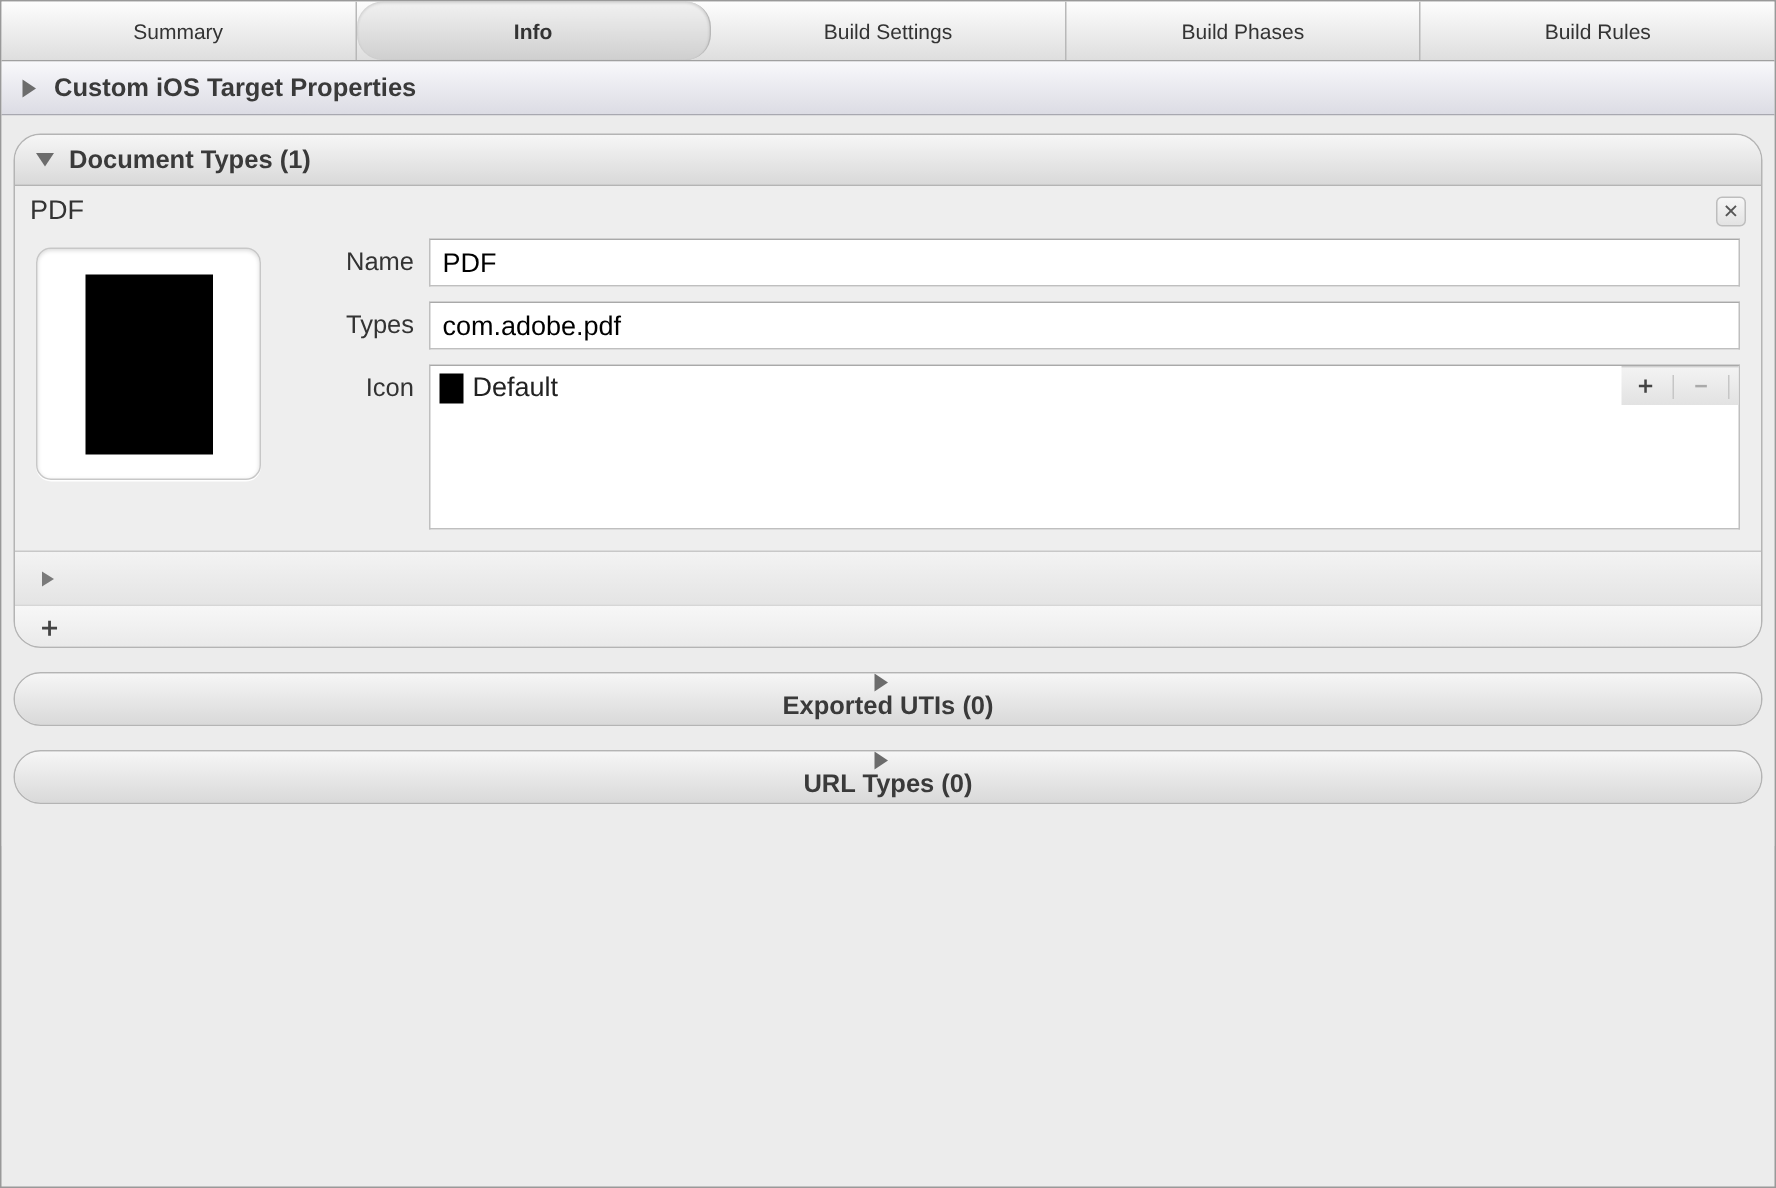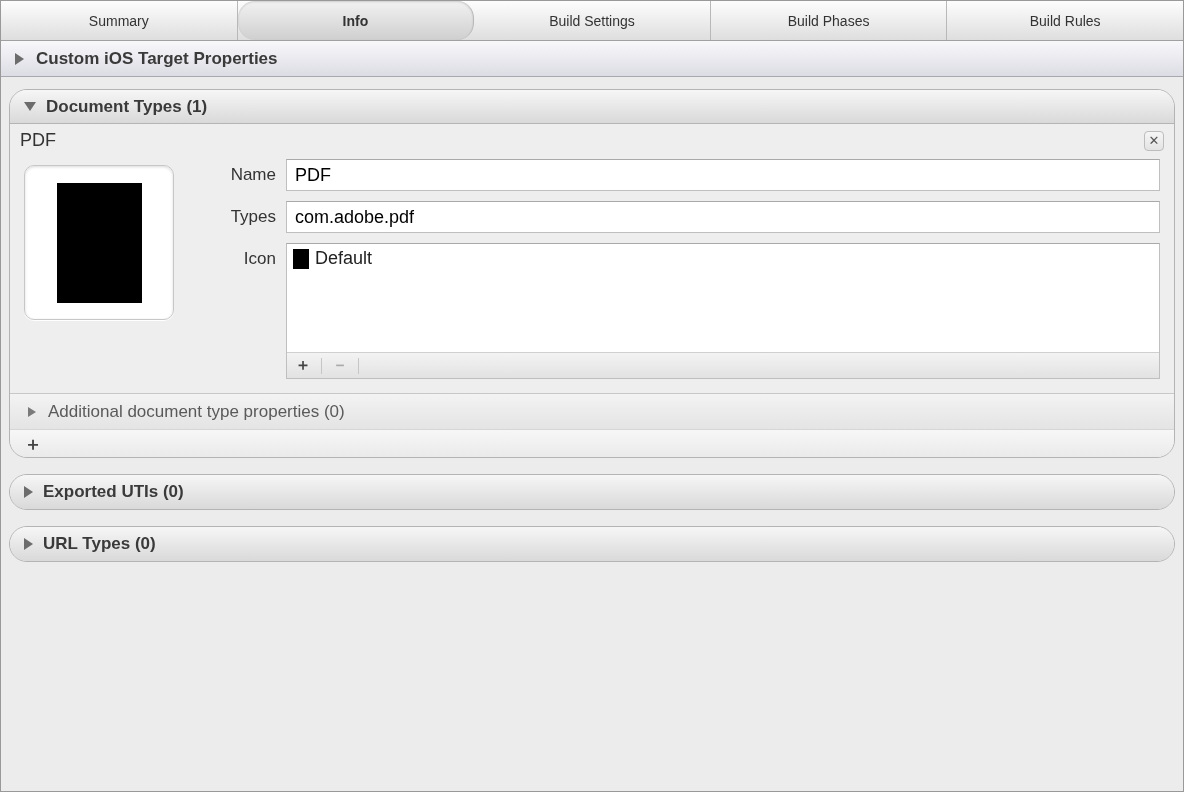--- a/index.html
+++ b/index.html
@@ -84,21 +84,21 @@
     display: flex;
     align-items: center;
     padding: 0 14px;
     background: linear-gradient(#f6f6f6, #d9d9d9);
     border-bottom: 1px solid #b4b4b4;
     font-size: 17px;
     font-weight: bold;
     color: #3a3a3a;
   }
   .panel-header .disclosure { margin-right: 10px; }
-  .panel.collapsed .panel-header { border-bottom: none; }
+  .panel.collapsed .panel-header { border-bottom: none; flex-direction: column; }
 
   
   .doctype-item {
     background: #eeeeee;
   }
   .doctype-item .item-titlebar {
     display: flex;
     align-items: center;
     justify-content: space-between;
     padding: 6px 10px 4px 10px;
@@ -160,21 +160,21 @@
     border-top-color: #a9a9a9;
     background: #fff;
     border-radius: 0;
   }
   .icon-listwrap {
     flex: 1;
     border: 1px solid #bfbfbf;
     border-top-color: #a9a9a9;
     background: #fff;
     display: flex;
-    flex-direction: column;
+    flex-direction: row;
     justify-content: center;
   }
   .icon-list {
     flex: 1;
     min-height: 108px;
     padding: 4px 6px;
   }
   .icon-list .icon-entry {
     display: flex; align-items: center;
     font-size: 18px; color: #222;
@@ -306,21 +306,20 @@
               </div>
             </div>
 
           </div>
         </div>
 
       </div>
 
       <div class="subrow">
         <span class="arrow-right small"></span>
-        <span>Additional document type properties (0)</span>
       </div>
 
       <div class="addrow">
         <span class="plus">＋</span>
       </div>
     </div>
   </div>
 
   <div class="panel collapsed">
     <div class="panel-header">

